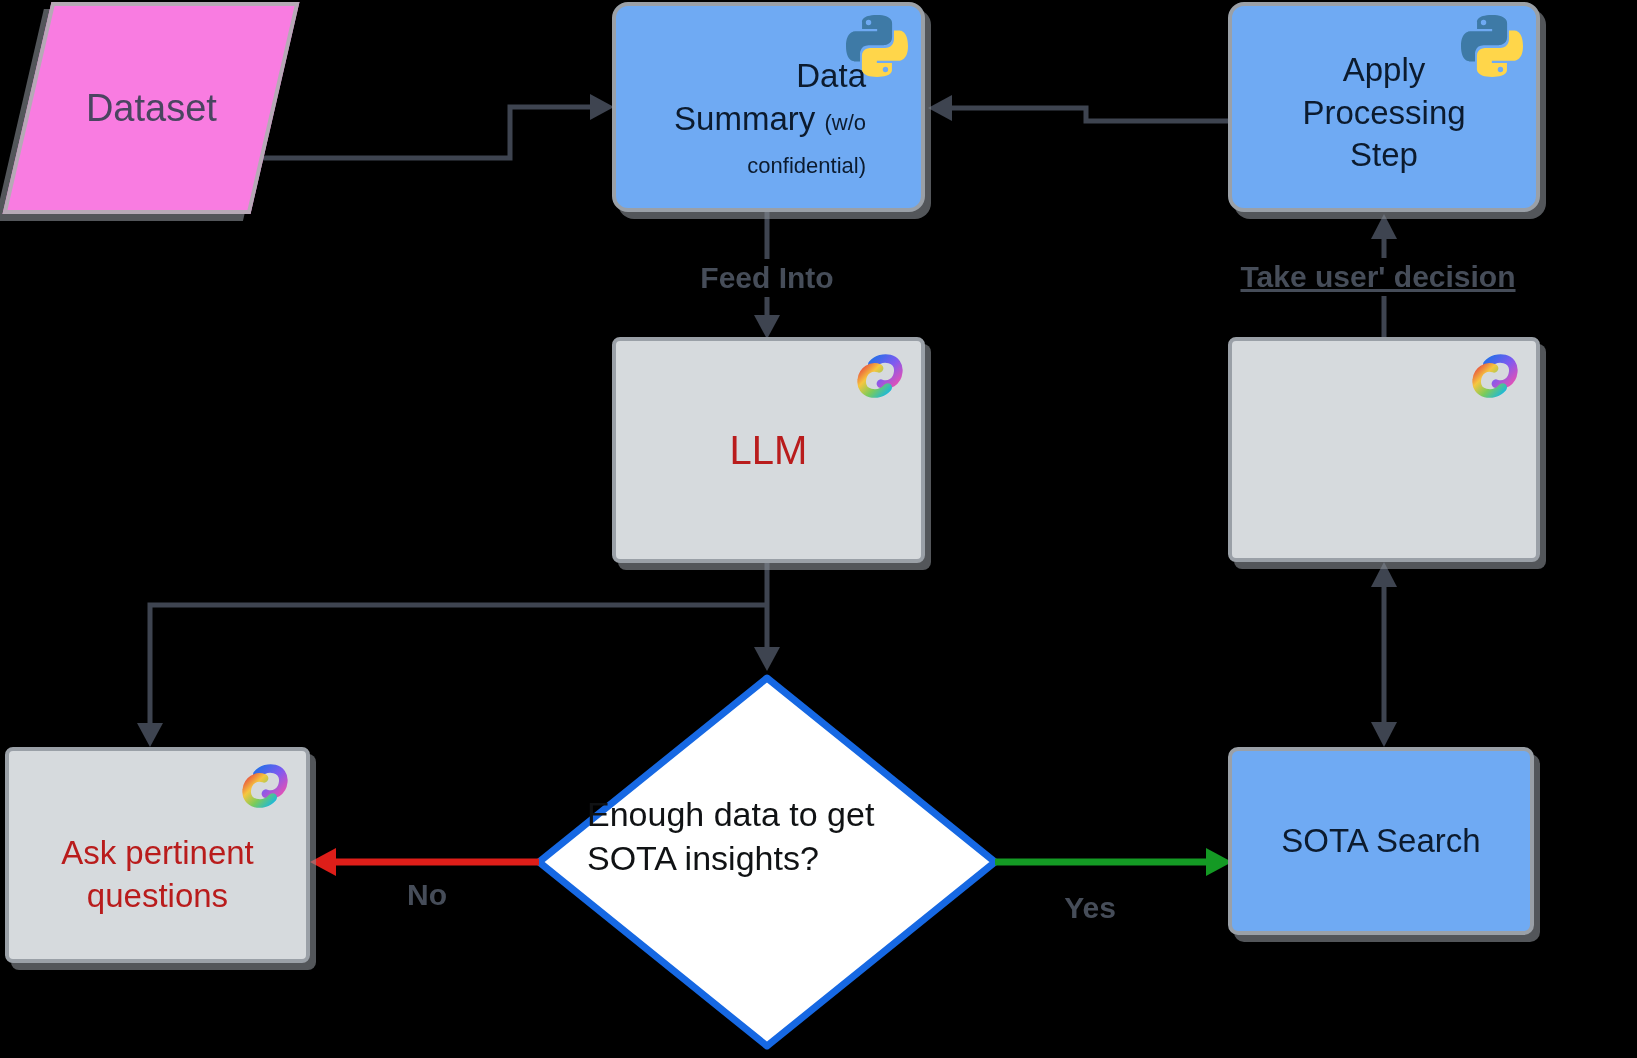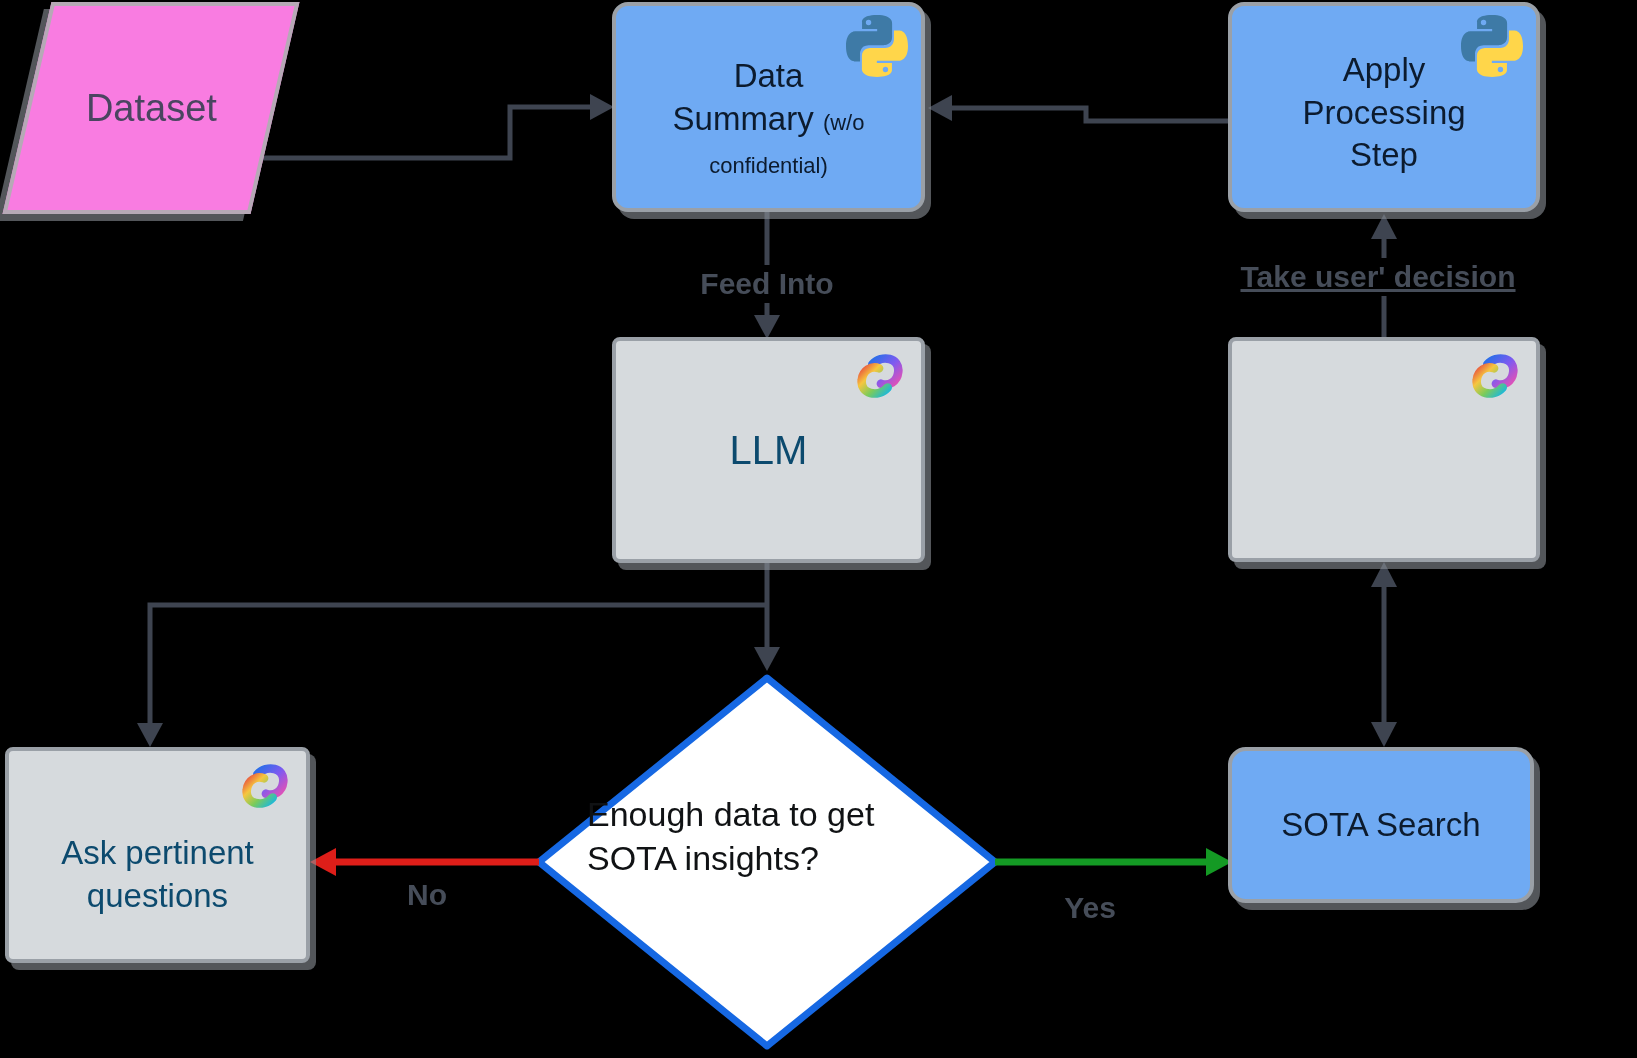--- a/index.html
+++ b/index.html
@@ -9,21 +9,21 @@
   }
   svg.layer{position:absolute;left:0;top:0;z-index:1;}
   .node{
     position:absolute;z-index:3;box-sizing:border-box;
     display:flex;align-items:center;justify-content:center;text-align:center;
     border:4px solid #9aa0a7;
     box-shadow:6px 7px 0 rgba(138,143,150,0.6);
   }
   .node .label{line-height:1.3;}
   .blue{background:#6FAAF3;border-radius:16px;color:#0c1b2e;font-size:33px;}
-  .gray{background:#D6DADD;border-radius:8px;color:#0c4a6e;font-size:33px;}
+  .gray{background:#D6DADD;border-radius:8px;color:#b91c1c;font-size:33px;}
   .node-icon{position:absolute;top:9px;right:13px;line-height:0;}
   .small{font-size:22px;}
   
   #dataset{
     position:absolute;left:27px;top:2px;width:248px;height:212px;z-index:3;
     background:#F97CE1;transform:skewX(-13deg);
     border:4px solid #b6a9b6;box-shadow:-6px 7px 0 rgba(138,143,150,0.6);
     display:flex;align-items:center;justify-content:center;box-sizing:border-box;
   }
   #dataset .label{transform:skewX(13deg);font-size:38px;color:#4a4560;}
@@ -65,37 +65,37 @@
       <polygon points="150,747 137,723 163,723"></polygon>
       <polygon points="1384,562 1371,587 1397,587"></polygon>
       <polygon points="1384,747 1371,722 1397,722"></polygon>
     </g>
     <line x1="539" y1="862" x2="332" y2="862" stroke="#DE1E19" stroke-width="7"></line>
     <polygon points="310,862 336,848 336,876" fill="#DE1E19"></polygon>
     <line x1="995" y1="862" x2="1210" y2="862" stroke="#149A24" stroke-width="7"></line>
     <polygon points="1232,862 1206,848 1206,876" fill="#149A24"></polygon>
   </svg>
 
-  <div class="edge-label punch" style="left:767px;top:284px;">Feed Into</div>
+  <div class="edge-label punch" style="left:767px;top:278px;">Feed Into</div>
   <div class="edge-label punch" style="left:1378px;top:277px;text-decoration:underline;">Take user' decision</div>
   <div class="edge-label" style="left:427px;top:859px;margin-top:36px;">No</div>
   <div class="edge-label" style="left:1090px;top:908px;">Yes</div>
 
   <div id="dataset">
     <div class="label">Dataset</div>
   </div>
 
   <div class="node blue" style="left:612px;top:2px;width:313px;height:210px;">
     <span class="node-icon">
       <svg width="62" height="62" viewBox="0 0 110 110">
         <path fill="#3E7AA6" d="M54.8 0C26.7 0 28.5 12.2 28.5 12.2l0 12.7h26.8v3.8H17.8S0 26.7 0 55s15.6 27.3 15.6 27.3h9.3V69.2s-.5-15.6 15.4-15.6h26.6s14.9.2 14.9-14.4V15S84.1 0 54.8 0zM40 8.5a4.8 4.8 0 1 1 0 9.6 4.8 4.8 0 0 1 0-9.6z"></path>
         <path fill="#FFD64A" d="M55.2 110c28.1 0 26.3-12.2 26.3-12.2l0-12.7H54.7v-3.8h37.5S110 83.3 110 55 94.4 27.7 94.4 27.7h-9.3v15.1s.5 15.6-15.4 15.6H43.1s-14.9-.2-14.9 14.4V95s-2.3 15 27 15zM70 101.5a4.8 4.8 0 1 1 0-9.6 4.8 4.8 0 0 1 0 9.6z"></path>
       </svg>
     </span>
-    <div class="label" style="width:195px;margin-top:25px;">
+    <div class="label" style="width:195px;margin-top:25px;text-align:right;">
       <span>Data Summary</span>
       <span class="small">(w/o confidential)</span>
     </div>
   </div>
 
   <div class="node blue" style="left:1228px;top:2px;width:312px;height:210px;">
     <span class="node-icon">
       <svg width="62" height="62" viewBox="0 0 110 110">
         <path fill="#3E7AA6" d="M54.8 0C26.7 0 28.5 12.2 28.5 12.2l0 12.7h26.8v3.8H17.8S0 26.7 0 55s15.6 27.3 15.6 27.3h9.3V69.2s-.5-15.6 15.4-15.6h26.6s14.9.2 14.9-14.4V15S84.1 0 54.8 0zM40 8.5a4.8 4.8 0 1 1 0 9.6 4.8 4.8 0 0 1 0-9.6z"></path>
         <path fill="#FFD64A" d="M55.2 110c28.1 0 26.3-12.2 26.3-12.2l0-12.7H54.7v-3.8h37.5S110 83.3 110 55 94.4 27.7 94.4 27.7h-9.3v15.1s.5 15.6-15.4 15.6H43.1s-14.9-.2-14.9 14.4V95s-2.3 15 27 15zM70 101.5a4.8 4.8 0 1 1 0-9.6 4.8 4.8 0 0 1 0 9.6z"></path>
@@ -165,19 +165,19 @@
               <stop offset="1" stop-color="#E8543F"></stop>
           </linearGradient>
         </defs>
         <path d="M16 12 C 26 1, 45 5, 43 20 C 42 30, 33 35, 25 32" fill="none" stroke="url(#cpCoolC)" stroke-width="9" stroke-linecap="round"></path>
         <path d="M32 36 C 22 47, 3 43, 5 28 C 6 18, 15 13, 23 16" fill="none" stroke="url(#cpWarmC)" stroke-width="9" stroke-linecap="round"></path>
       </svg>
     </span>
     <div class="label" style="width:260px;margin-top:40px;">Ask pertinent questions</div>
   </div>
 
-  <div class="node blue" style="left:1228px;top:747px;width:306px;height:156px;border-radius:18px;">
+  <div class="node blue" style="left:1228px;top:747px;width:306px;height:188px;border-radius:10px;">
     <div class="label">SOTA Search</div>
   </div>
 
   <div class="diamond-label">Enough data to get SOTA insights?</div>
 
 </div>
 
 </body></html>

